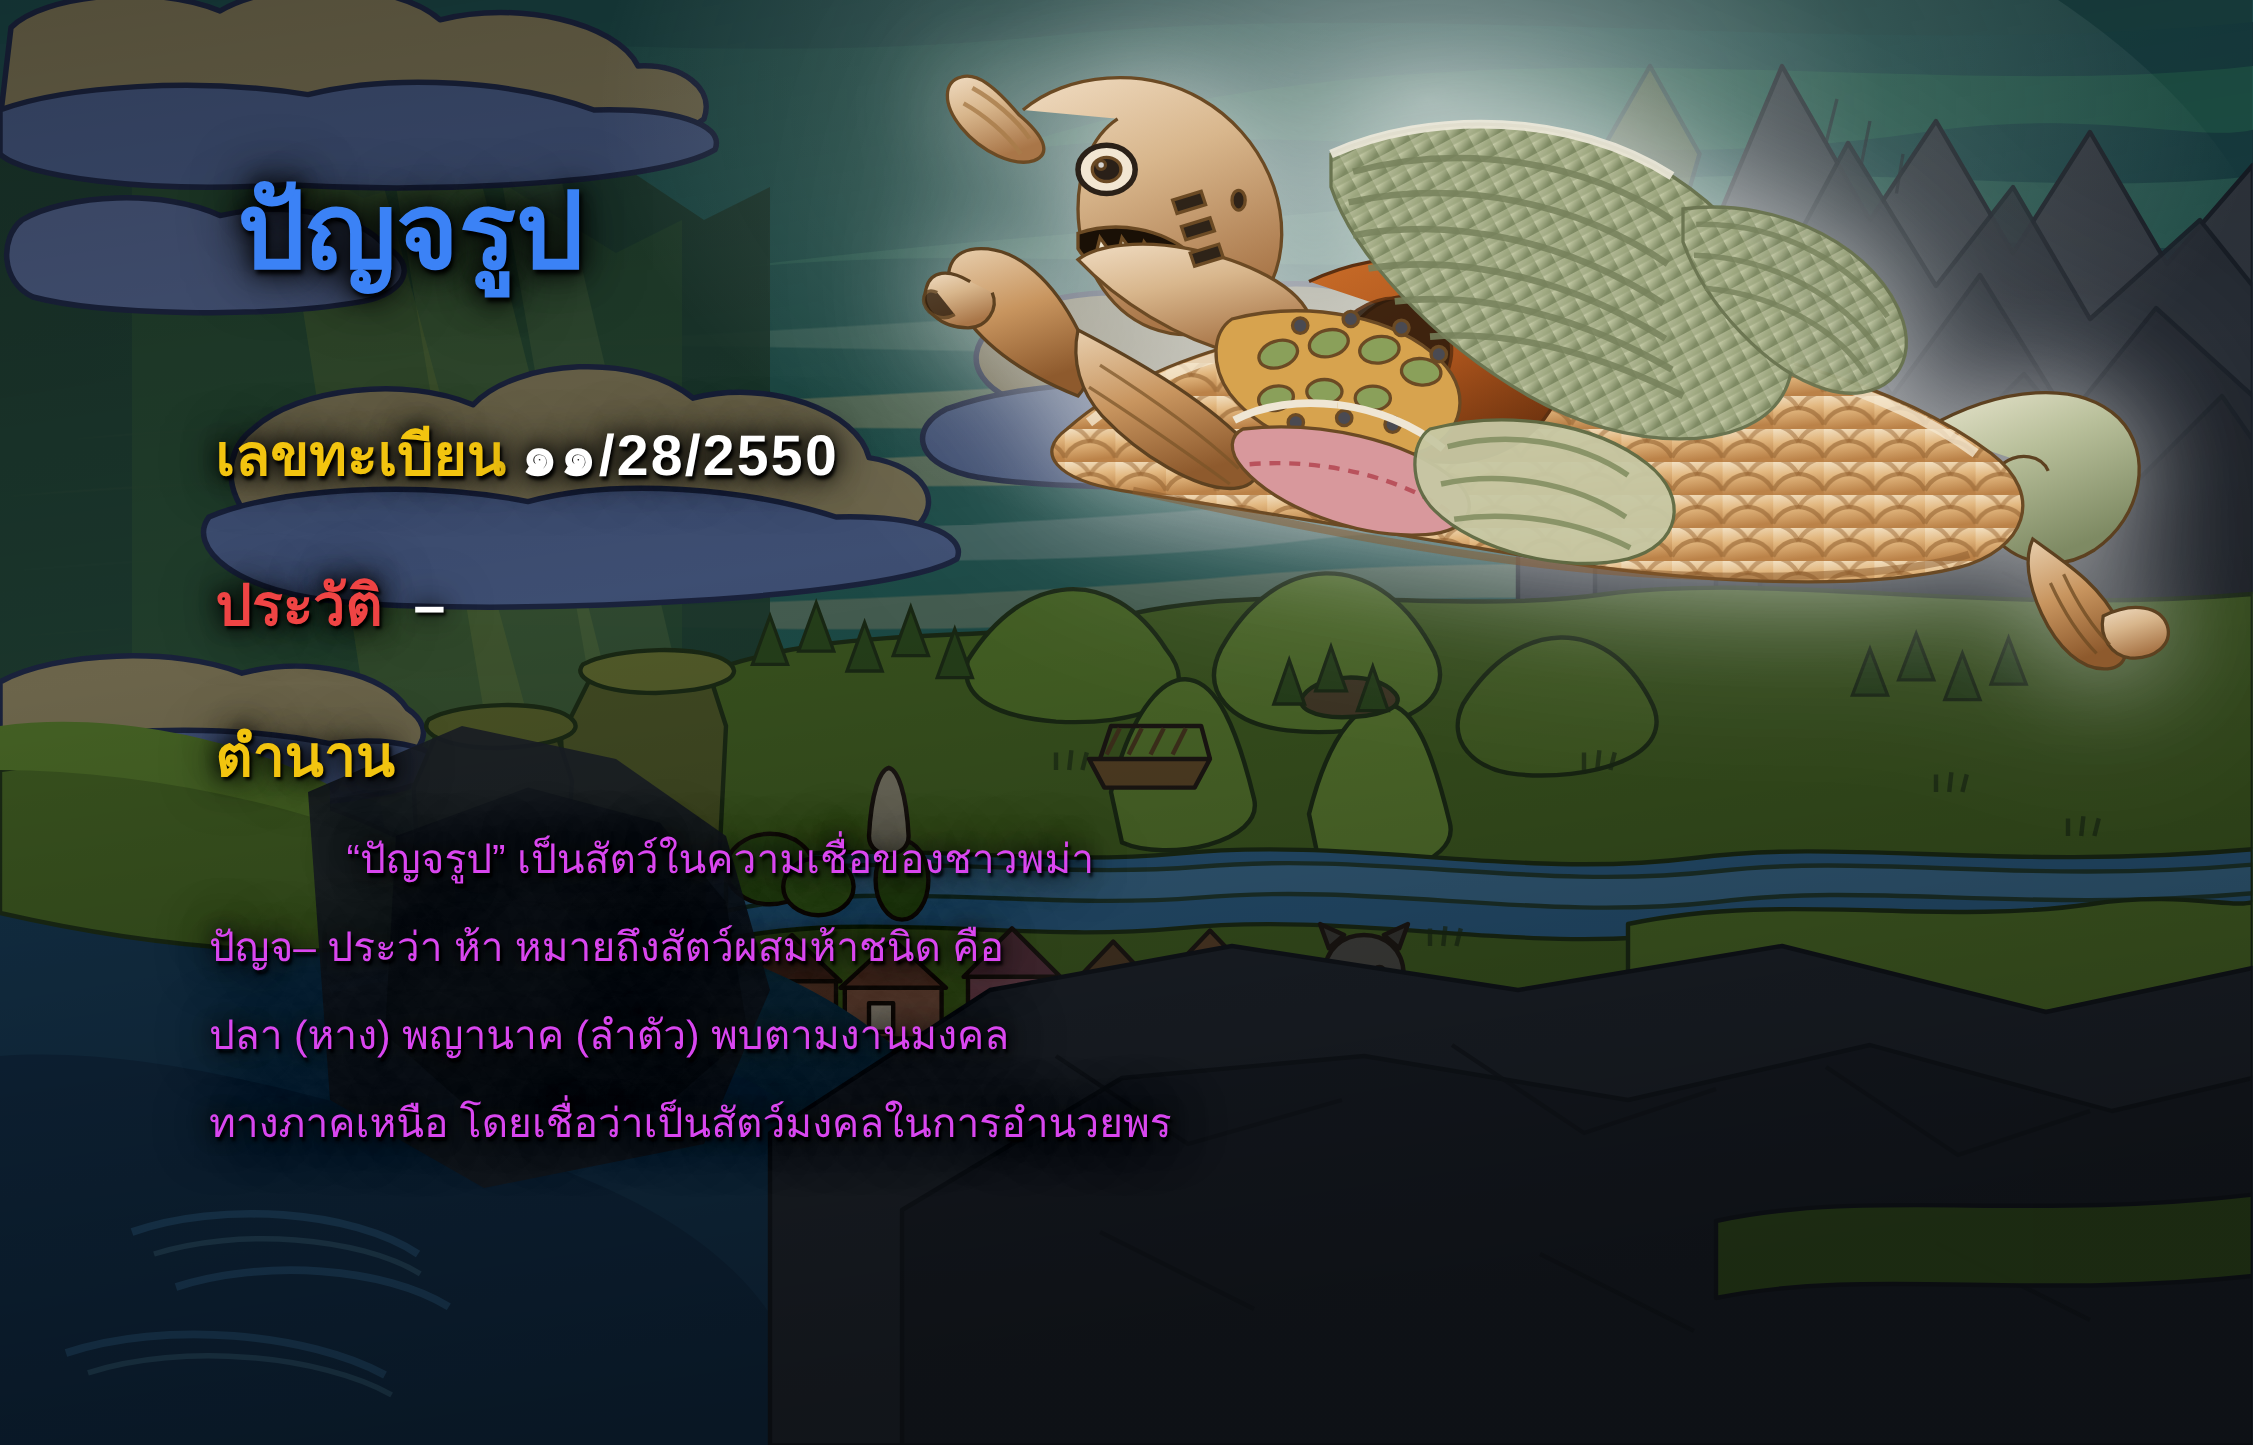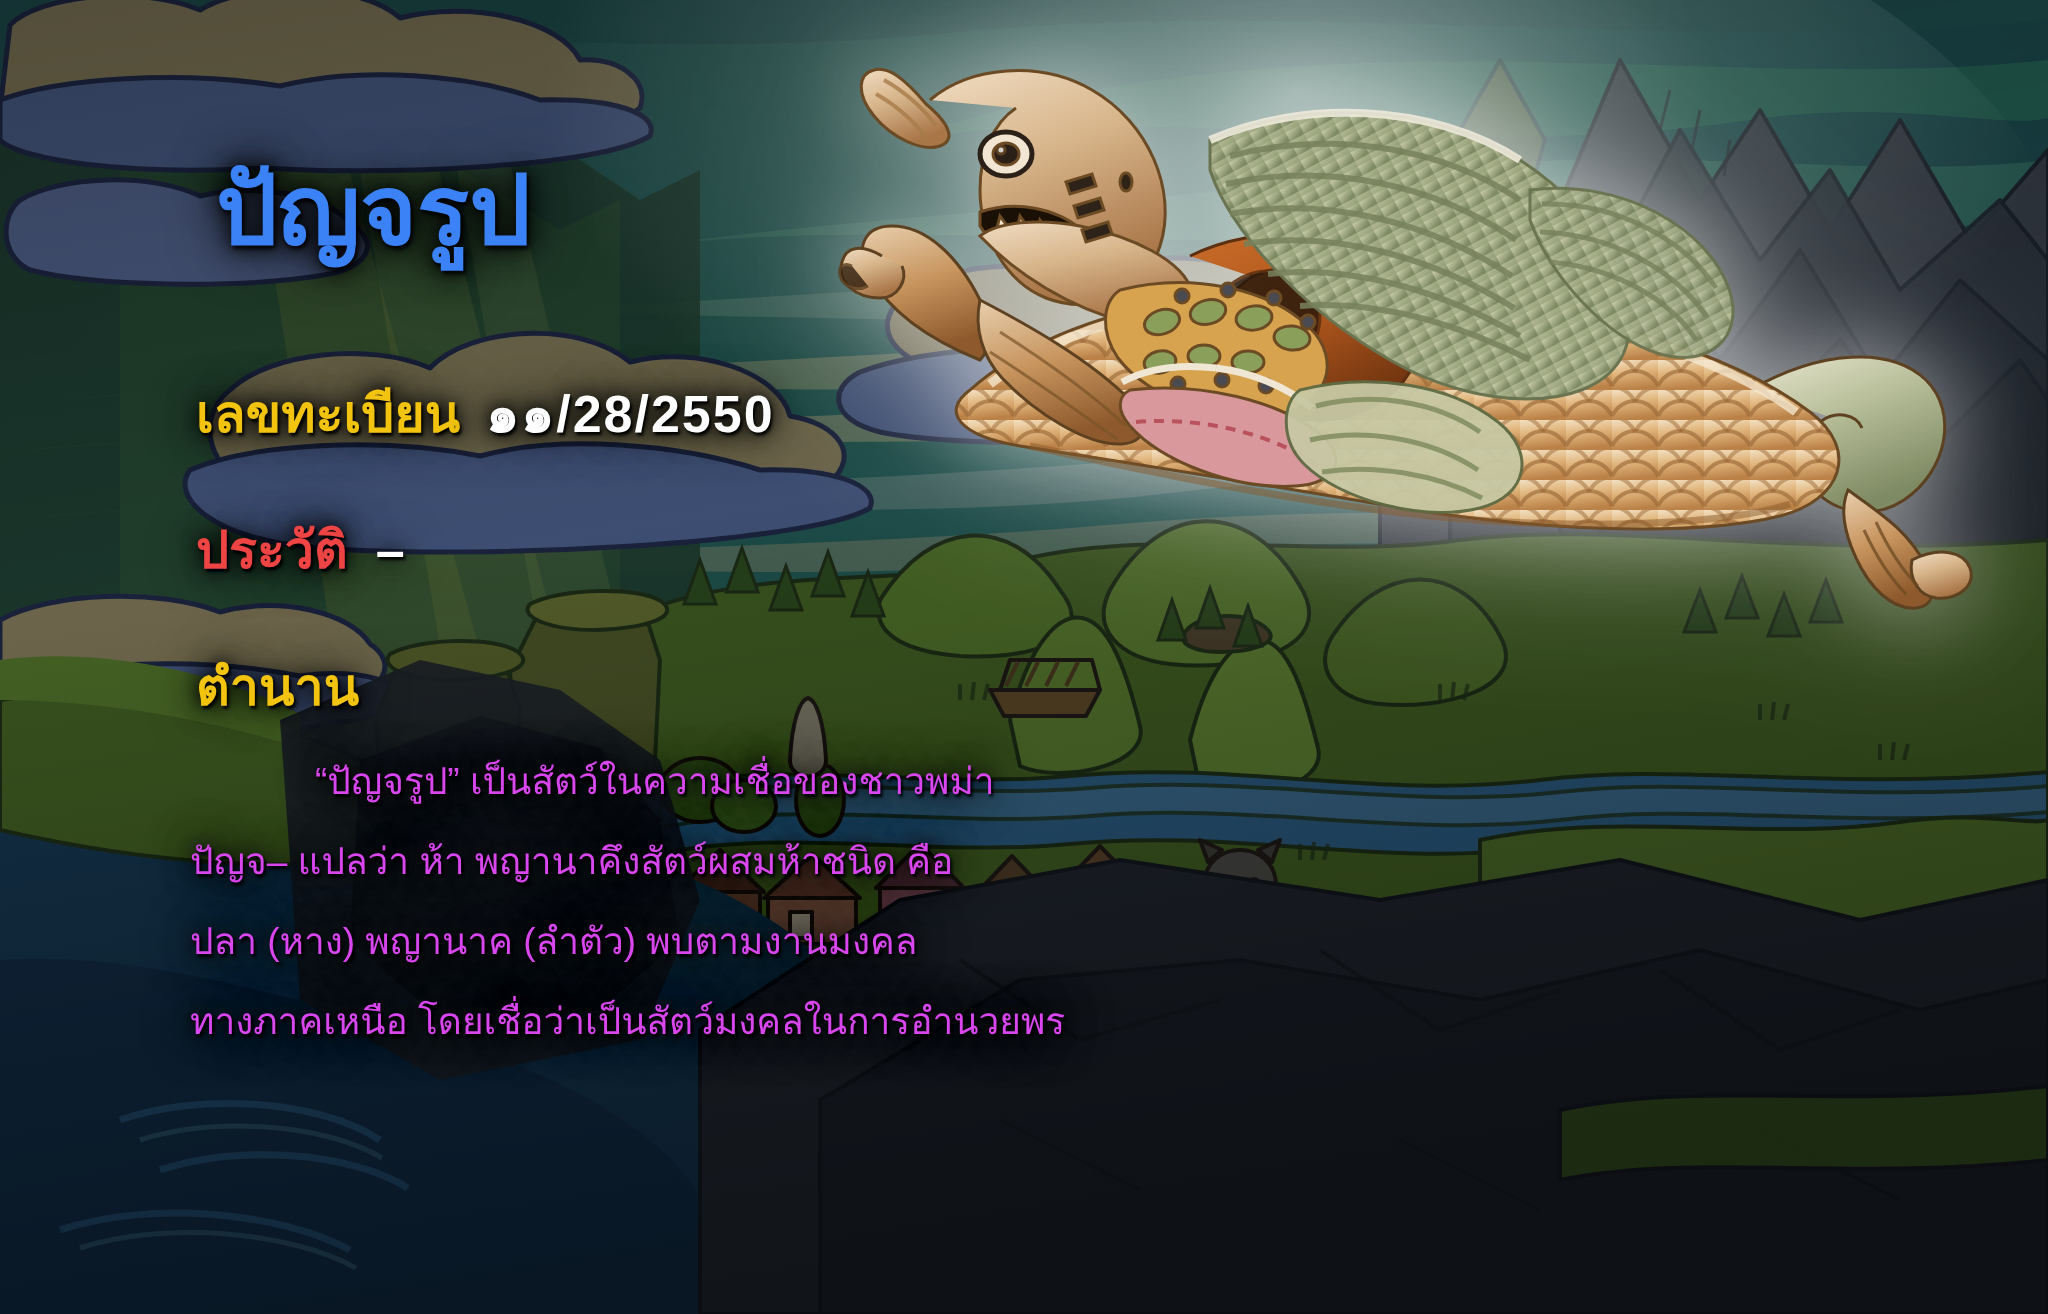--- a/index.html
+++ b/index.html
@@ -57,21 +57,21 @@
     font-size:52px;
     font-weight:700;
     white-space:nowrap;
     text-shadow:
       0 0 16px rgba(0,0,0,.95),
       0 0 30px rgba(0,0,0,.9),
       0 0 50px rgba(0,0,0,.75),
       2px 3px 3px rgba(0,0,0,.9);
   }
   .reg-label { color:#f2c40f; }
-  .reg-value { color:#ffffff; margin-left:26px; letter-spacing:2px; }
+  .reg-value { color:#ffffff; margin-left:14px; letter-spacing:2px; }
 
   .history-line {
     position:absolute;
     left:196px; top:508px;
     font-size:52px;
     font-weight:700;
     white-space:nowrap;
     text-shadow:
       0 0 16px rgba(0,0,0,.95),
       0 0 30px rgba(0,0,0,.9),
@@ -521,19 +521,19 @@
     </div>
 
     <div class="history-line">
       <span class="history-label">ประวัติ</span><span class="history-value">–</span>
     </div>
 
     <div class="legend-label">ตำนาน</div>
 
     <div class="legend-body">
       <div class="bl indent">“ปัญจรูป” เป็นสัตว์ในความเชื่อของชาวพม่า</div>
-      <div class="bl">ปัญจ– แปลว่า ห้า พญานาคึงสัตว์ผสมห้าชนิด คือ</div>
+      <div class="bl">ปัญจ– ประว่า ห้า หมายถึงสัตว์ผสมห้าชนิด คือ</div>
       <div class="bl">ปลา (หาง) พญานาค (ลำตัว) พบตามงานมงคล</div>
       <div class="bl">ทางภาคเหนือ โดยเชื่อว่าเป็นสัตว์มงคลในการอำนวยพร</div>
     </div>
 
   </div>
 </div>
 
 </body></html>

